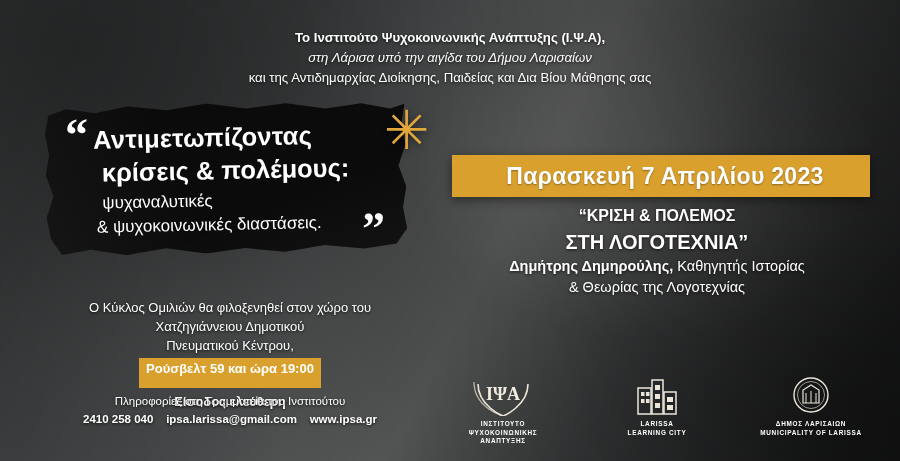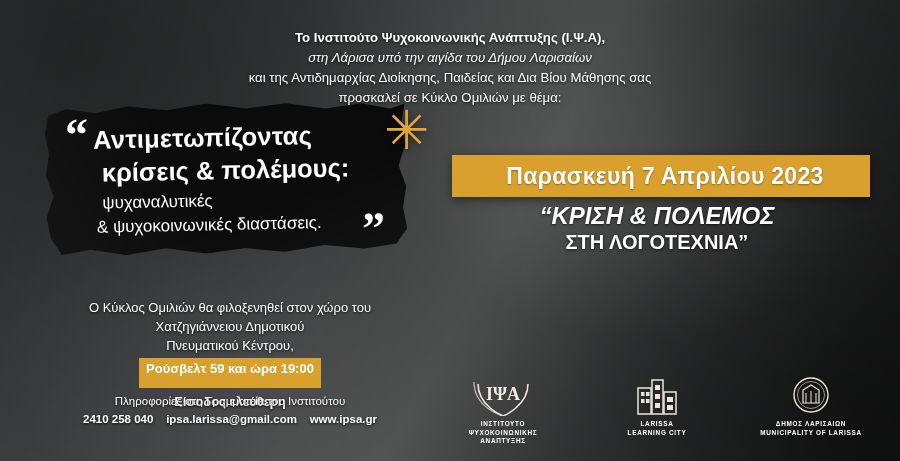--- a/index.html
+++ b/index.html
@@ -171,25 +171,24 @@
   .talk {
     position: absolute;
     left: 452px;
     top: 203px;
     width: 410px;
     text-align: center;
     color: #ffffff;
     text-shadow: 0 1px 3px rgba(0,0,0,0.7);
   }
   .talk .t1 {
-    font-size: 24px;
+    font-size: 16px;
     font-weight: bold;
     line-height: 26px;
     white-space: nowrap;
-    font-style: italic;
   }
   .talk .t2 {
     font-size: 20px;
     font-weight: bold;
     line-height: 26px;
     white-space: nowrap;
   }
   .speaker {
     position: absolute;
     left: 452px;
@@ -278,21 +277,20 @@
 </style>
 </head>
 <body>
 
 <div class="poster">
 
   <div class="intro">
     <div><b>Το Ινστιτούτο Ψυχοκοινωνικής Ανάπτυξης (Ι.Ψ.Α),</b></div>
     <div class="it">στη Λάρισα υπό την αιγίδα του Δήμου Λαρισαίων</div>
     <div>και της Αντιδημαρχίας Διοίκησης, Παιδείας και Δια Βίου Μάθησης σας</div>
-    <div>προσκαλεί σε Κύκλο Ομιλιών με θέμα:</div>
   </div>
 
   <div class="quote-card">
     <div class="quote-inner">
       <span class="qmark-open">“</span>
       <div class="q-l1">Αντιμετωπίζοντας</div>
       <div class="q-l2">κρίσεις &amp; πολέμους:</div>
       <div class="q-l3">ψυχαναλυτικές</div>
       <div class="q-l4">&amp; ψυχοκοινωνικές διαστάσεις.</div>
       <span class="qmark-close">”</span>
@@ -302,20 +300,26 @@
 
   <div class="date-bar">
     <span>Παρασκευή 7 Απριλίου 2023</span>
   </div>
 
   <div class="talk">
     <div class="t1">“ΚΡΙΣΗ &amp; ΠΟΛΕΜΟΣ</div>
     <div class="t2">ΣΤΗ ΛΟΓΟΤΕΧΝΙΑ”</div>
   </div>
 
+  <div class="speaker">
+    <div>
+      <b>Δημήτρης Δημηρούλης,</b><span> Καθηγητής Ιστορίας</span>
+    </div>
+    <div>&amp; Θεωρίας της Λογοτεχνίας</div>
+  </div>
 
   <div class="venue">
     <div>Ο Κύκλος Ομιλιών θα φιλοξενηθεί στον χώρο του</div>
     <div>Χατζηγιάννειου Δημοτικού</div>
     <div>Πνευματικού Κέντρου,</div>
     <div><span class="hl">Ρούσβελτ 59 και ώρα 19:00</span></div>
     <div class="free">Είσοδος ελεύθερη</div>
   </div>
 
   <div class="contact">

